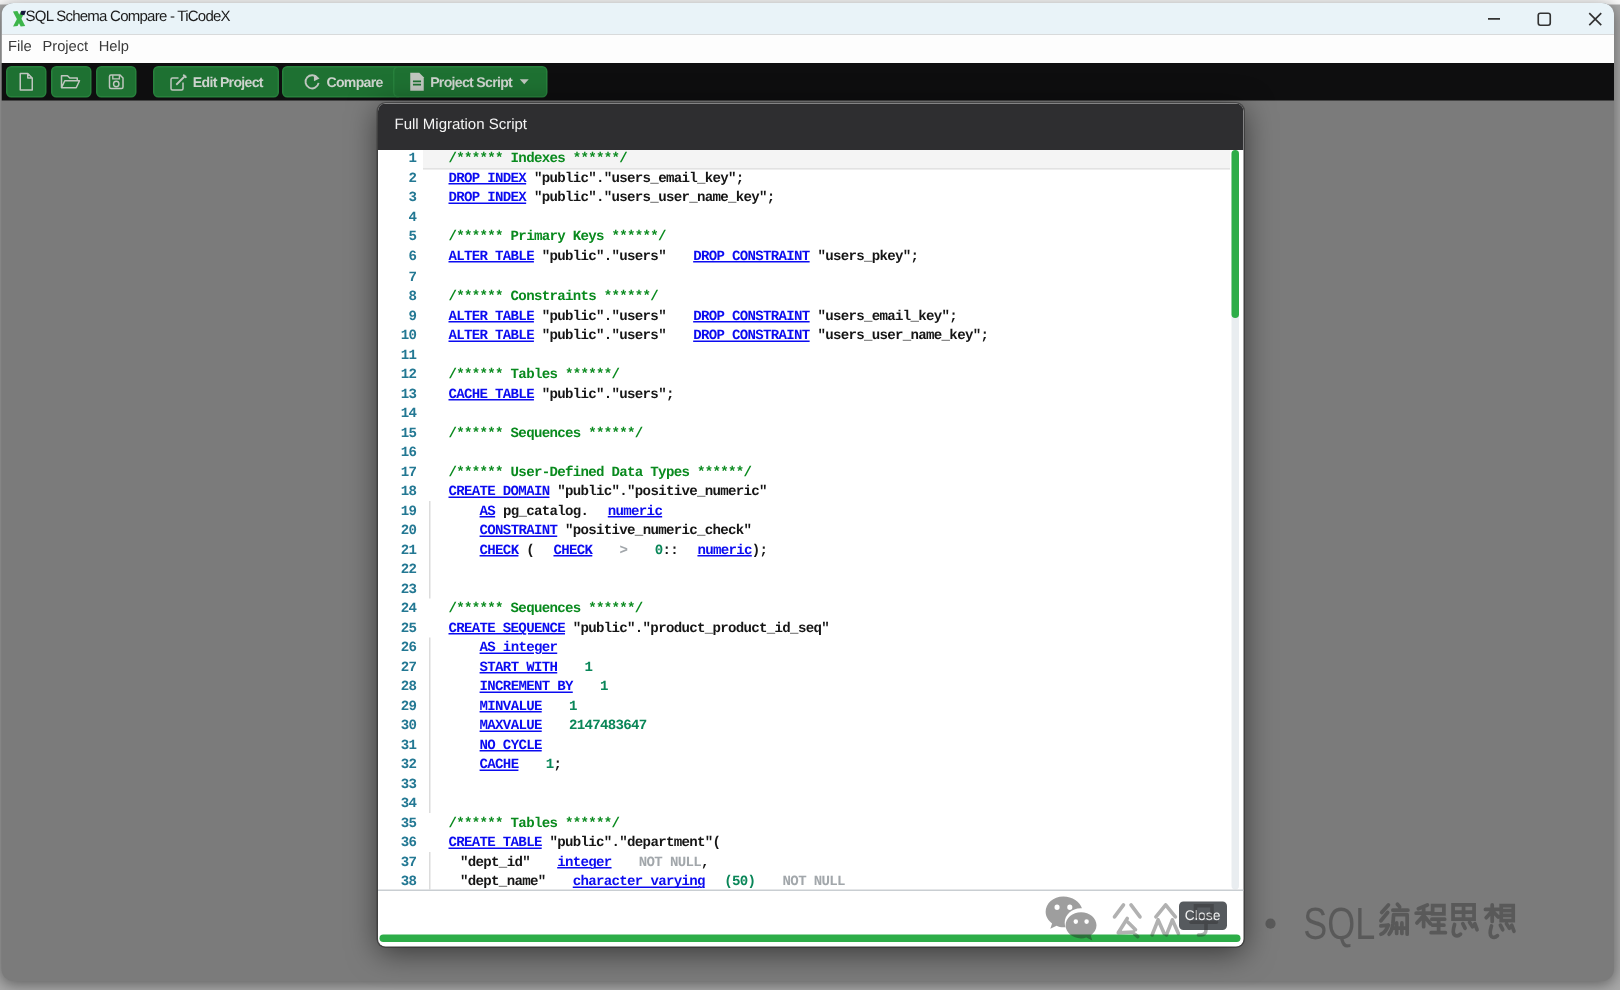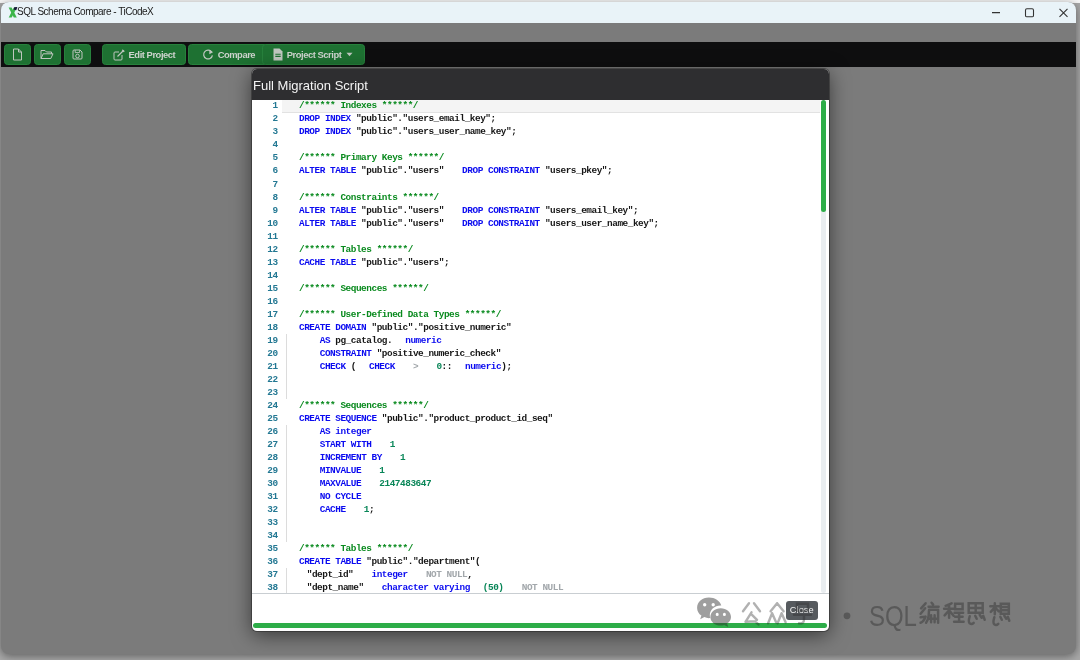--- a/index.html
+++ b/index.html
@@ -18,31 +18,31 @@
   .tbtn { position:absolute; top:2.7px; height:21.2px; background:#1e7132;
           border:1px solid #27813c; border-radius:3.5px; color:#cdd3cd;
           font-size:9.4px; font-weight:600; letter-spacing:-0.45px;
           display:flex; align-items:center; justify-content:center; }
   .tbtn svg { display:block; }
 
   
   #dialog { left:252px; top:68.5px; width:576.5px; height:562.5px; border-radius:5px;
             background:#ffffff; box-shadow:0 0 0 1px rgba(30,30,30,0.45), 0 4px 20px rgba(0,0,0,0.55); overflow:hidden; }
   #dlg-header { left:0; top:0; width:100%; height:31px; background:#2e2e30; }
-  #dlg-title { left:1px; top:9px; font-size:13px; color:#f4f4f4; }
+  #dlg-title { left:11px; top:9px; font-size:10px; color:#f4f4f4; }
 
   #activeline { left:30px; top:31.2px; width:538px; height:13.2px; background:#f4f4f4;
                border-bottom:1px solid #e2e2e2; }
   pre { position:absolute; font-family:"Liberation Mono", monospace; font-weight:bold;
         font-size:9.4px; letter-spacing:-0.45px; line-height:13.03px; color:#161616; }
   #gutter { left:0; top:-0.2px; width:25.6px; text-align:right; color:#237893;
             letter-spacing:-0.45px; }
   #code { left:34px; top:-0.2px; }
   i { font-style:normal;margin-left:13px; }
-  .k { color:#0b0bf0; }
+  .k { color:#0b0bf0;text-decoration:underline; }
   .c { color:#098a1e; }
   .n { color:#098658; }
   .g { color:#a2a7ab; }
   .iguide { position:absolute; width:1px; background:#dcdcdc; left:33.8px; }
 
   #codeclip { left:0; top:31px; width:576.5px; height:494px; overflow:hidden; }
   #vtrack { left:568.7px; top:31.2px; width:5.5px; height:493.5px; background:#e9edf0; border-radius:2.75px; }
   #vthumb { left:568.7px; top:31.2px; width:5.5px; height:112.5px; background:#2dad48; border-radius:2.75px; }
   #footsep { left:0; top:524.8px; width:100%; height:1px; background:#c9ced2; }
   #closebtn { left:534px; top:532.5px; width:31.5px; height:19px; background:#565a5e;
@@ -62,20 +62,25 @@
       <path d="M0.6 0.6 L3.6 0.4 L8.8 10.4 L5.8 10.6 Z" fill="#3cb54a"></path>
       <path d="M8.9 0.4 L5.9 0.6 L0.7 10.6 L3.7 10.4 Z" fill="#3cb54a"></path>
       <path d="M6.2 0.2 L9.4 0 L8.2 3.2 L5.6 2.6 Z" fill="#16163a"></path>
     </svg>
     <div class="abs" id="title-text">SQL Schema Compare - TiCodeX</div>
     <svg class="wicon" style="left:986px;top:5px" width="92" height="12" viewBox="0 0 92 12">
       <path d="M5 5.6 H13" stroke="#333" stroke-width="1.1" fill="none"></path>
       <rect x="38.5" y="1.8" width="8" height="8" rx="1.4" stroke="#333" stroke-width="1.1" fill="none"></rect>
       <path d="M72.5 1.8 L80.5 9.8 M80.5 1.8 L72.5 9.8" stroke="#333" stroke-width="1.1" fill="none"></path>
     </svg>
+  </div>
+  <div class="abs" id="menubar">
+    <div class="menu-item" style="left:4.3px">File</div>
+    <div class="menu-item" style="left:27.3px">Project</div>
+    <div class="menu-item" style="left:64.8px">Help</div>
   </div>
   <div class="abs" id="toolbar">
     <div class="tbtn" style="left:3px; width:26.5px;">
       <svg width="11" height="13" viewBox="0 0 11 13">
           <path d="M1.5 1 H6.5 L9.5 4 V12 H1.5 Z M6.5 1 V4 H9.5" stroke="#bfc6bf" stroke-width="1" fill="none" stroke-linejoin="round"></path>
         </svg>
     </div>
     <div class="tbtn" style="left:32.8px; width:27px;">
       <svg width="14" height="11" viewBox="0 0 14 11">
           <path d="M1 9.5 V1.5 H5 L6.5 3 H11.5 V4.8 M1 9.5 L3.2 4.8 H13 L10.8 9.5 Z" stroke="#bfc6bf" stroke-width="1" fill="none" stroke-linejoin="round"></path>

